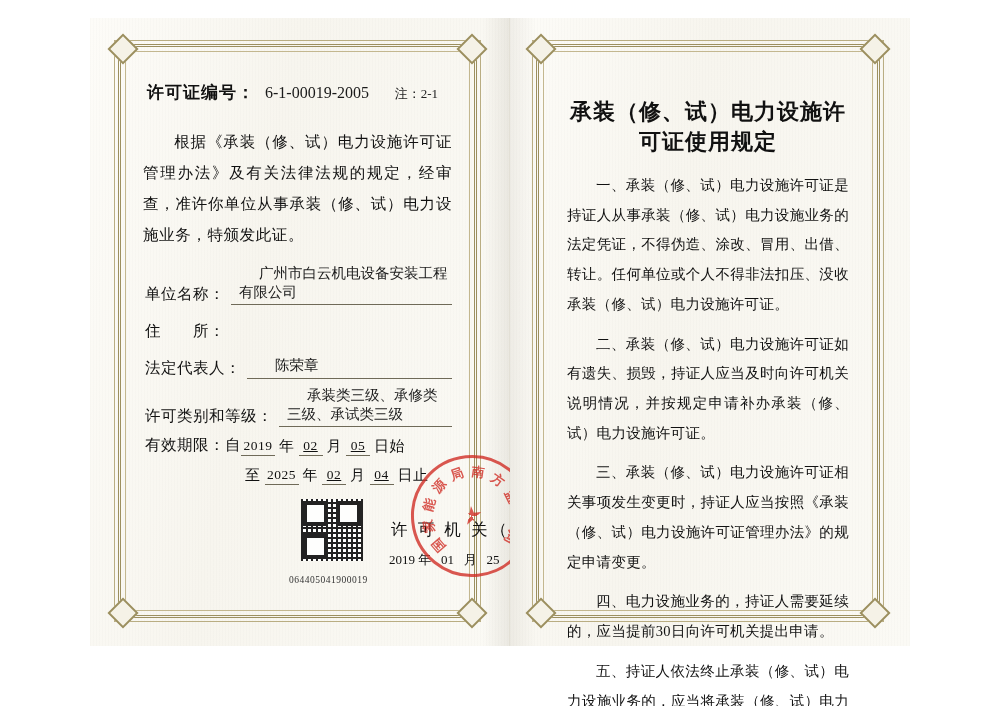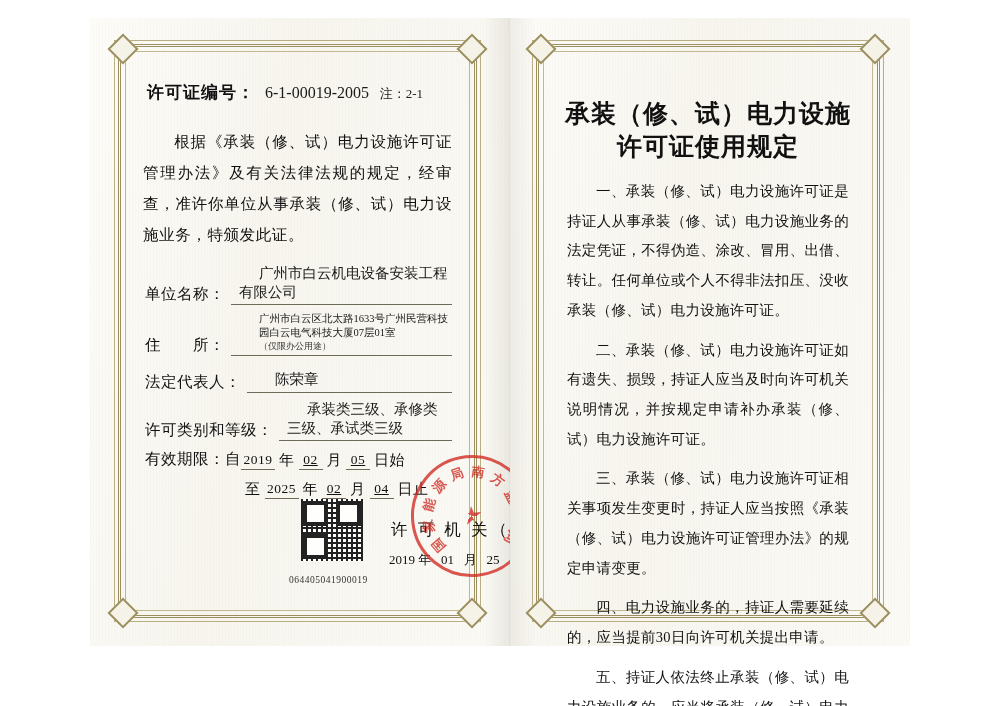--- a/index.html
+++ b/index.html
@@ -106,21 +106,21 @@
     color: #111;
   }
   .lic-no-value {
     font-size: 16px;
     margin-left: 10px;
     color: #1a1a1a;
     font-family: "Liberation Serif", serif;
   }
   .note-mark {
     margin-left: auto;
-    margin-right: 29px;
+    margin-right: 14px;
     font-size: 13px;
     color: #222;
   }
 
   .paragraph {
     margin-top: 22px;
     font-size: 15.5px;
     line-height: 2.0;
     color: #111;
     text-align: justify;
@@ -310,21 +310,21 @@
     top: 50%;
     font-size: 13px;
     font-weight: bold;
     transform-origin: 0 0;
     white-space: nowrap;
   }
 
   
   .rules-title {
     text-align: center;
-    font-size: 25px;
+    font-size: 22px;
     font-weight: bold;
     letter-spacing: 1px;
     color: #111;
     margin-top: 32px;
     margin-bottom: 10px;
   }
   .rules-body {
     margin-top: 14px;
     padding: 0 6px;
   }
@@ -365,24 +365,20 @@
 
           <div class="field-row">
             <span class="field-label">单位名称：</span>
             <span class="field-line">
               <span class="field-value handwrite">广州市白云机电设备安装工程有限公司</span>
             </span>
           </div>
 
           <div class="field-row">
             <span class="field-label">住　　所：</span>
-            <span class="field-line">
-              <span class="field-value small">广州市白云区北太路1633号广州民营科技园白云电气科技大厦07层01室</span>
-              <span class="field-value note">（仅限办公用途）</span>
-            </span>
           </div>
 
           <div class="field-row">
             <span class="field-label">法定代表人：</span>
             <span class="field-line">
               <span class="field-value handwrite">陈荣章</span>
             </span>
           </div>
 
           <div class="field-row">

